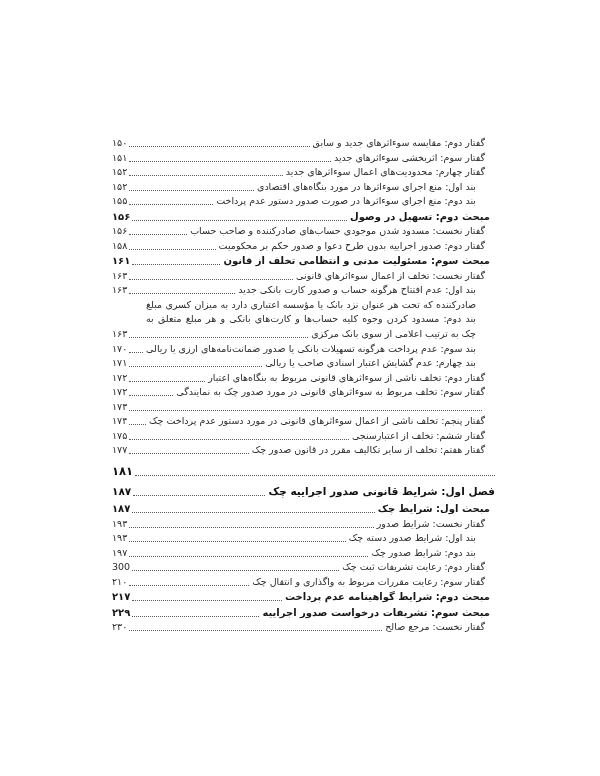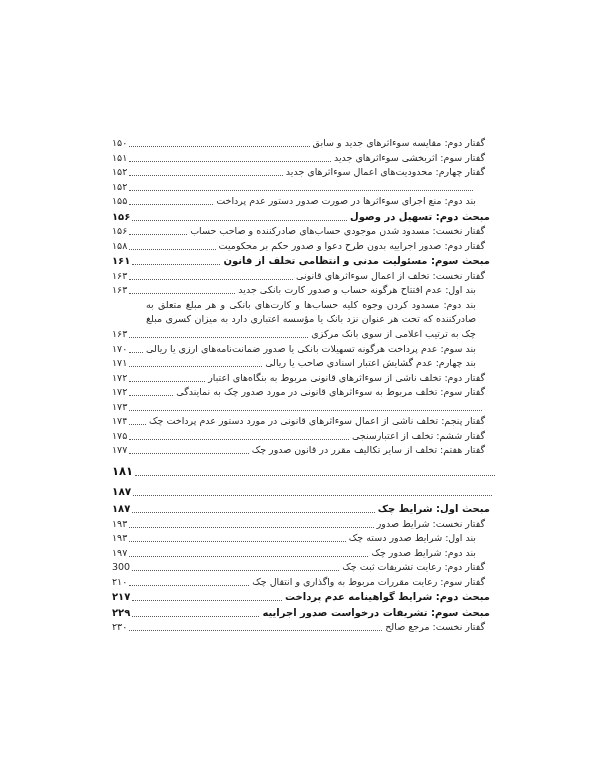--- a/index.html
+++ b/index.html
@@ -110,20 +110,21 @@
         <span class="etext">گفتار سوم: اثربخشی سوءاثرهای جدید</span>
         <span class="leader"></span>
         <span class="num">۱۵۱</span>
       </div>
       <div class="row lvl-goftar">
         <span class="etext">گفتار چهارم: محدودیت‌های اعمال سوءاثرهای جدید</span>
         <span class="leader"></span>
         <span class="num">۱۵۲</span>
       </div>
       <div class="row lvl-band">
+        <span class="etext">بند اول: منع اجرای سوءاثرها در مورد بنگاه‌های اقتصادی</span>
         <span class="leader"></span>
         <span class="num">۱۵۲</span>
       </div>
       <div class="row lvl-band">
         <span class="etext">بند دوم: منع اجرای سوءاثرها در صورت صدور دستور عدم پرداخت</span>
         <span class="leader"></span>
         <span class="num">۱۵۵</span>
       </div>
       <div class="row lvl-mabhas">
         <span class="etext">مبحث دوم: تسهیل در وصول</span>
@@ -149,22 +150,22 @@
         <span class="etext">گفتار نخست: تخلف از اعمال سوءاثرهای قانونی</span>
         <span class="leader"></span>
         <span class="num">۱۶۳</span>
       </div>
       <div class="row lvl-band">
         <span class="etext">بند اول: عدم افتتاح هرگونه حساب و صدور کارت بانکی جدید</span>
         <span class="leader"></span>
         <span class="num">۱۶۳</span>
       </div>
       <div class="entry-block">
+        <div class="ml-line">صادرکننده که تحت هر عنوان نزد بانک یا مؤسسه اعتباری دارد به میزان کسری مبلغ</div>
         <div class="ml-line">بند دوم: مسدود کردن وجوه کلیه حساب‌ها و کارت‌های بانکی و هر مبلغ متعلق به</div>
-        <div class="ml-line">صادرکننده که تحت هر عنوان نزد بانک یا مؤسسه اعتباری دارد به میزان کسری مبلغ</div>
         <div class="row lvl-band">
           <span class="etext">چک به ترتیب اعلامی از سوی بانک مرکزی</span>
           <span class="leader"></span>
           <span class="num">۱۶۳</span>
         </div>
       </div>
       <div class="row lvl-band">
         <span class="etext">بند سوم: عدم پرداخت هرگونه تسهیلات بانکی یا صدور ضمانت‌نامه‌های ارزی یا ریالی</span>
         <span class="leader"></span>
         <span class="num">۱۷۰</span>
@@ -201,20 +202,21 @@
       <div class="row lvl-goftar">
         <span class="etext">گفتار هفتم: تخلف از سایر تکالیف مقرر در قانون صدور چک</span>
         <span class="leader"></span>
         <span class="num">۱۷۷</span>
       </div>
       <div class="row lvl-bakhsh">
         <span class="leader"></span>
         <span class="num">۱۸۱</span>
       </div>
       <div class="row lvl-fasl">
+        <span class="etext">فصل اول: شرایط قانونی صدور اجراییه چک</span>
         <span class="leader"></span>
         <span class="num">۱۸۷</span>
       </div>
       <div class="row lvl-mabhas">
         <span class="etext">مبحث اول: شرایط چک</span>
         <span class="leader"></span>
         <span class="num">۱۸۷</span>
       </div>
       <div class="row lvl-goftar">
         <span class="etext">گفتار نخست: شرایط صدور</span>

